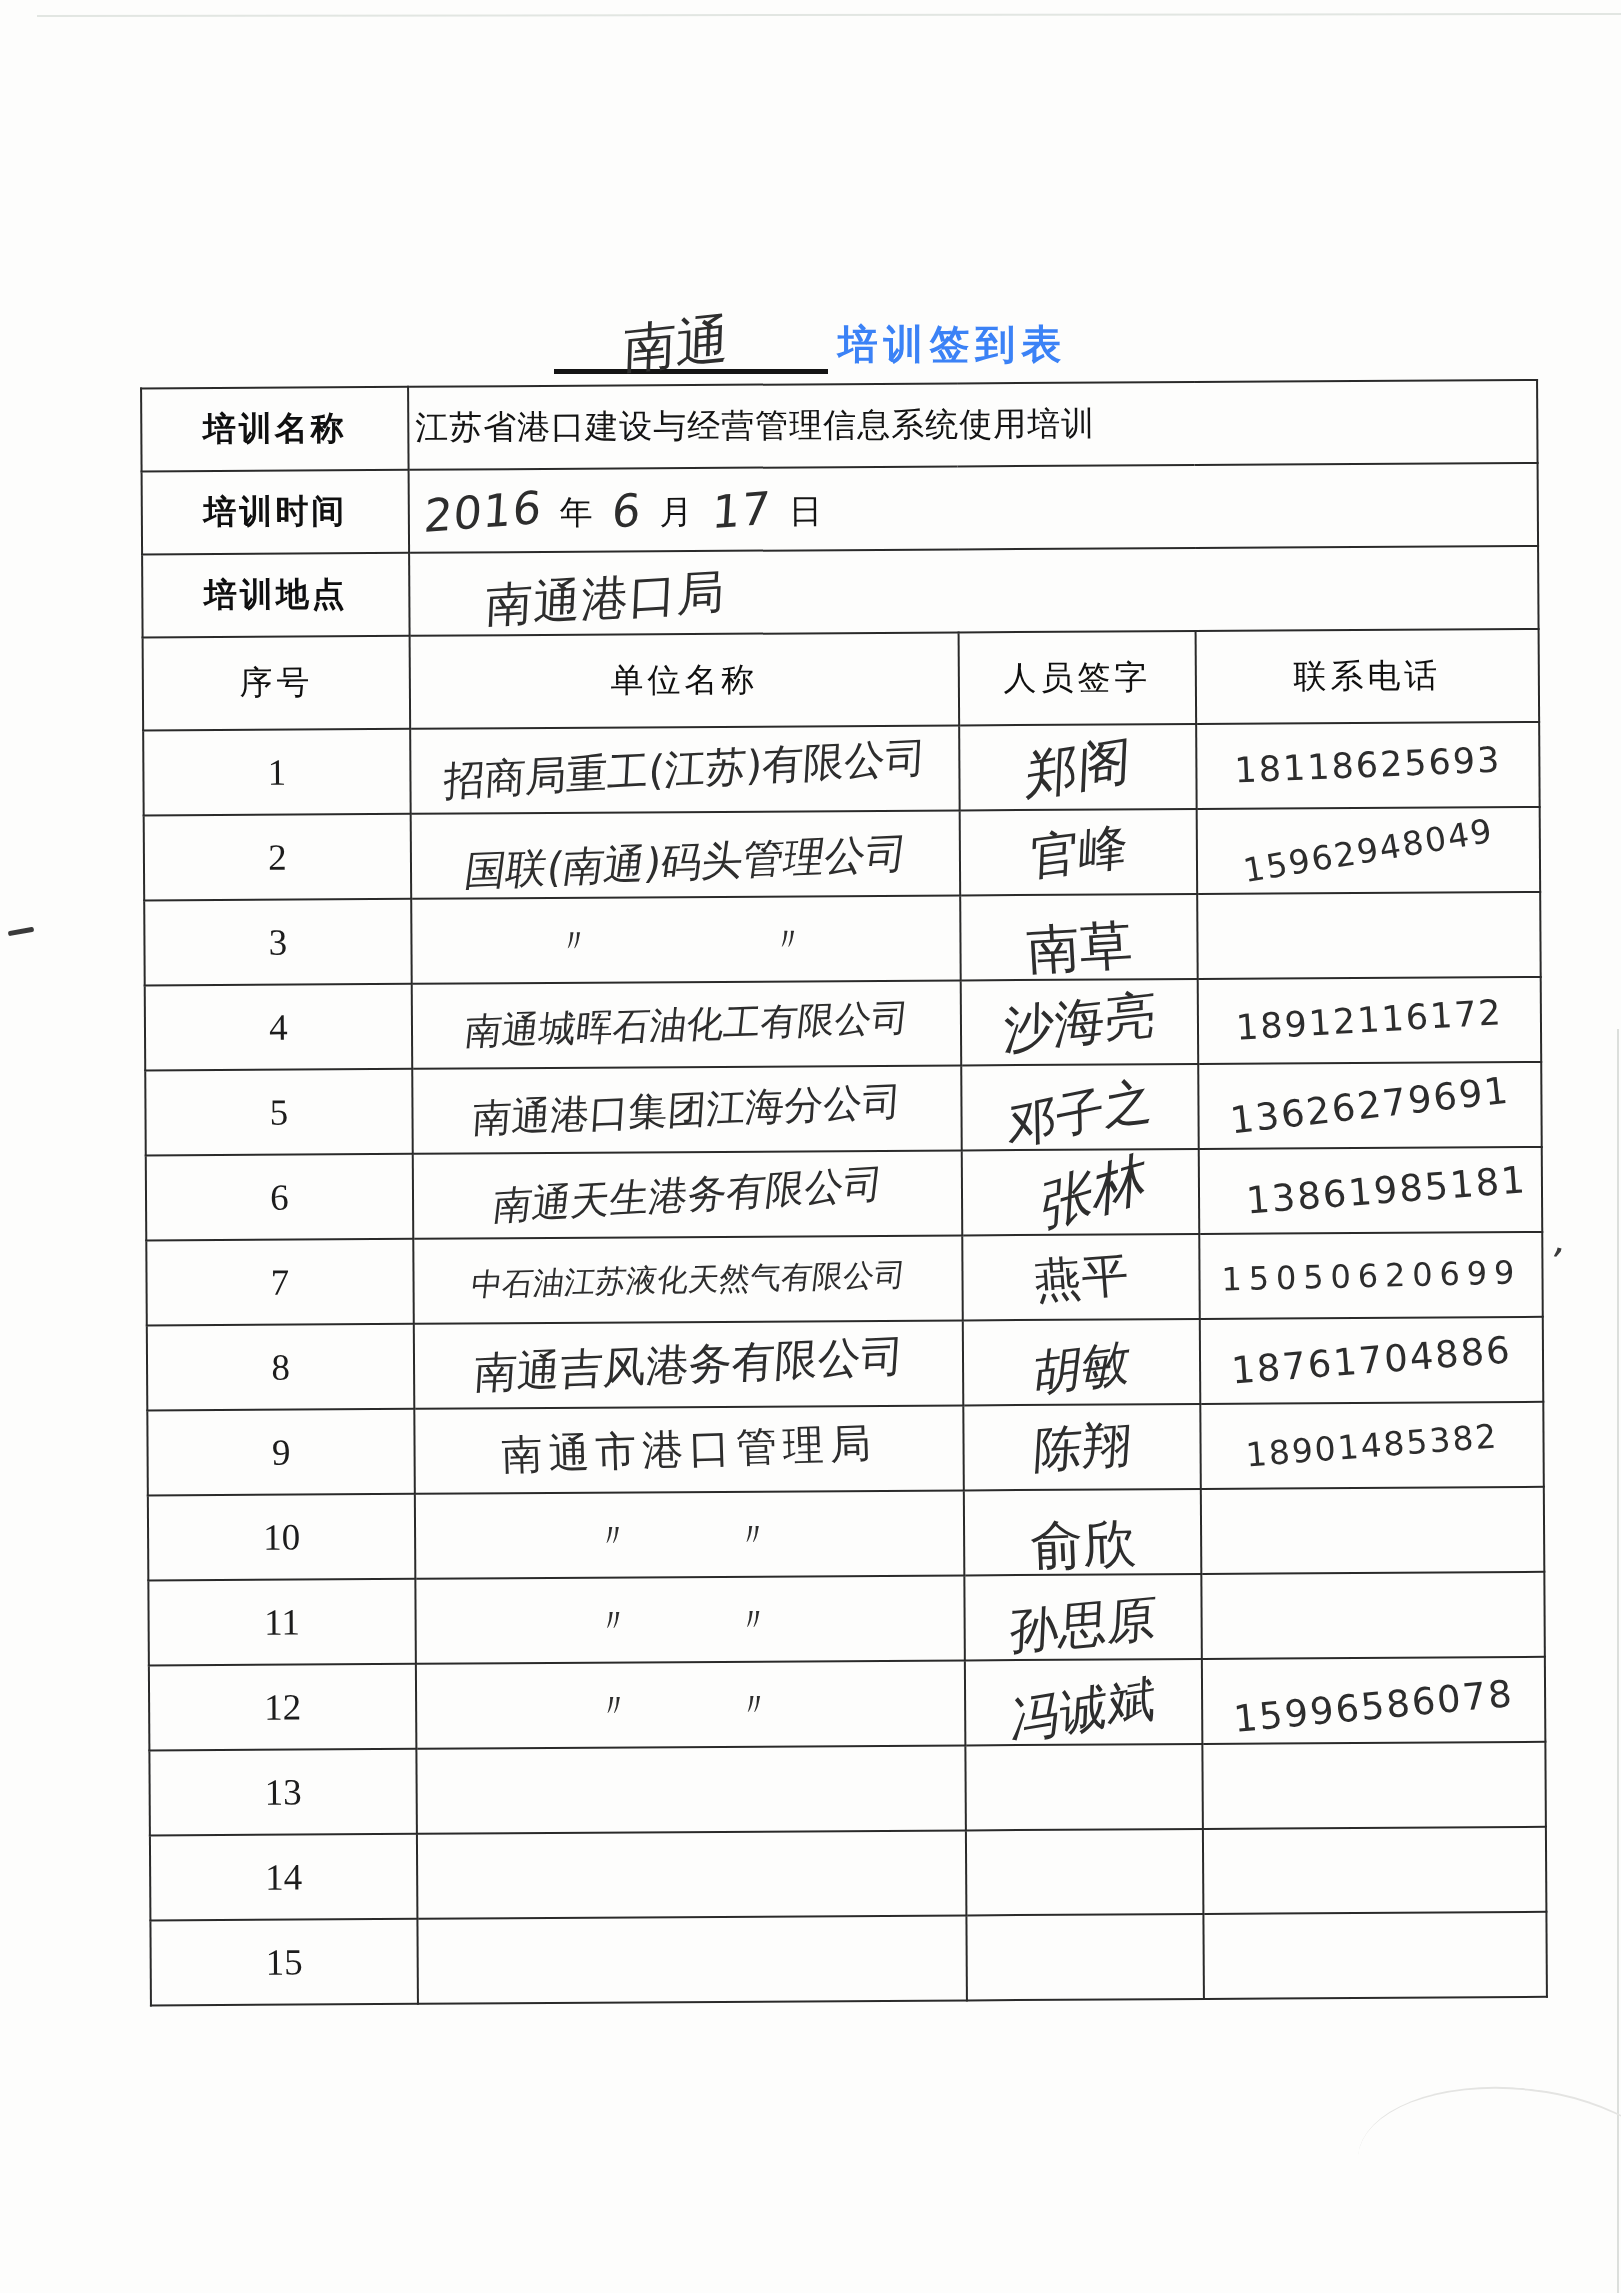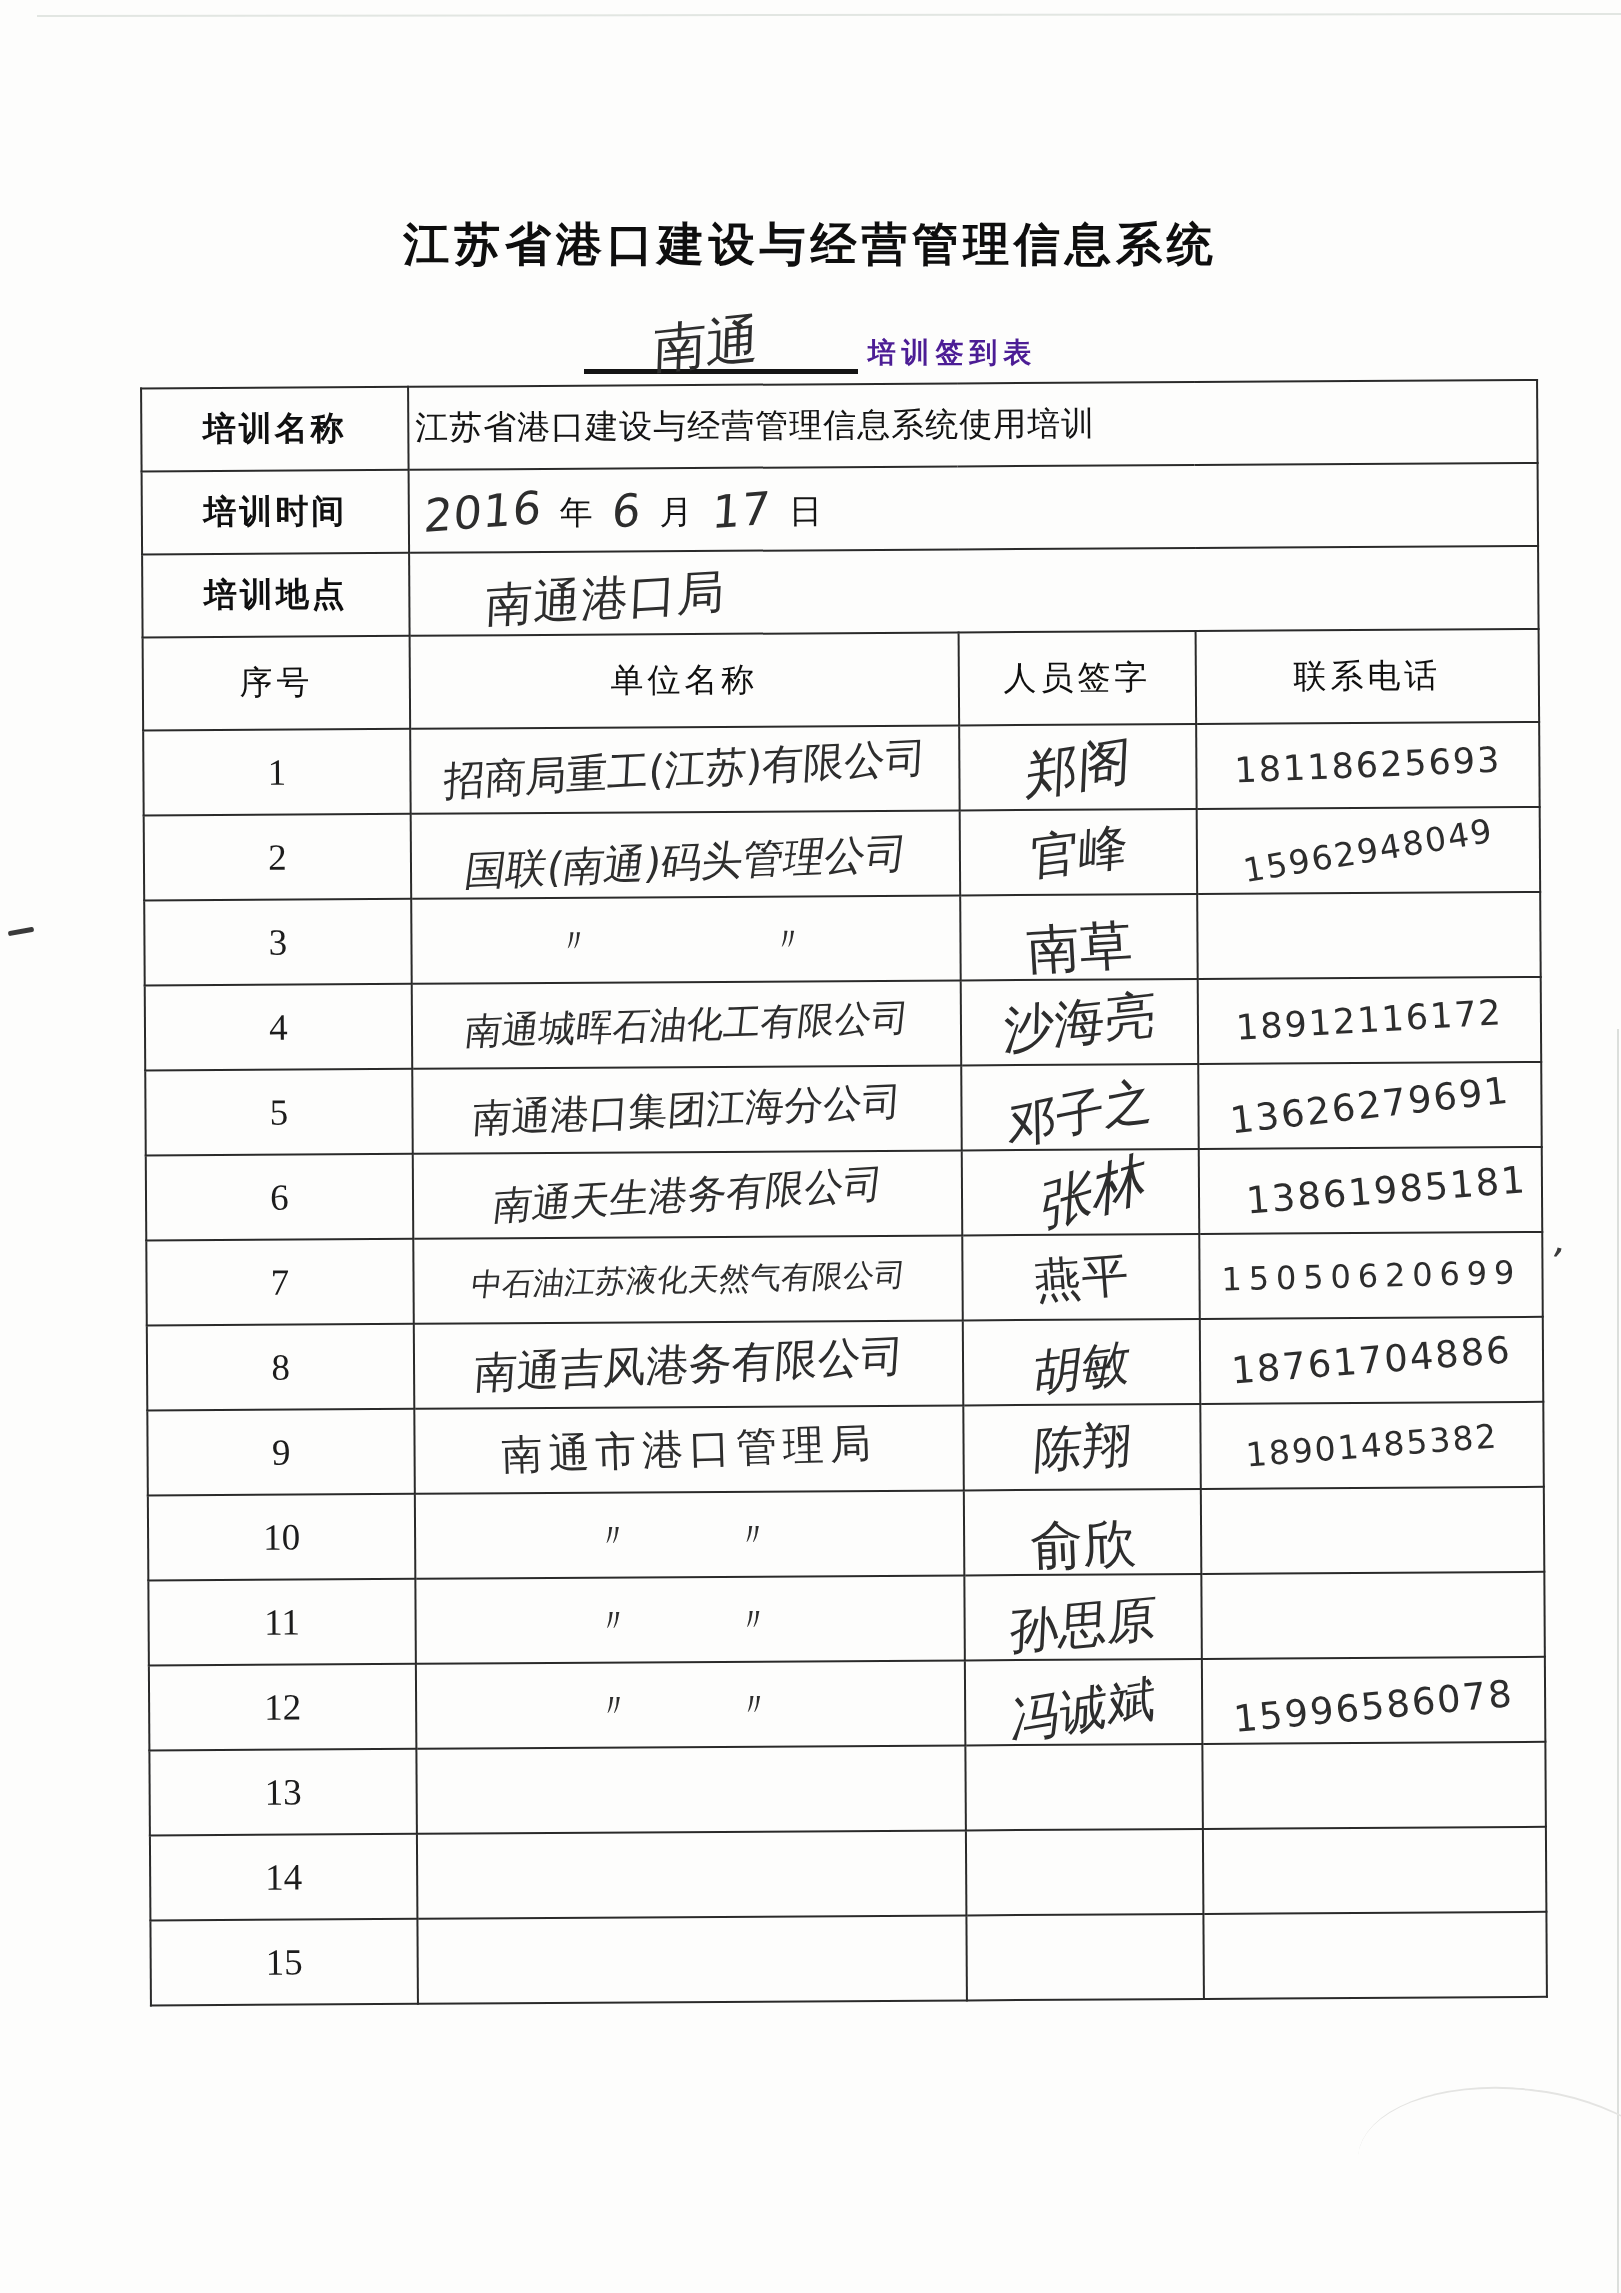--- a/index.html
+++ b/index.html
@@ -36,21 +36,21 @@
   .blank-line{
     display:inline-block;position:relative;width:274px;height:61px;
     border-bottom:5.9px solid #141414;
   }
   .blank-hw{
     position:absolute;left:69px;bottom:-11.8px;
     font-family:"DejaVu Sans",sans-serif;font-size:53px;color:#2e2e2e;
     transform:rotate(-6deg) skewX(-8deg);white-space:nowrap;
   }
   .subtitle-text{
-    font-size:28px;font-weight:bold;letter-spacing:5.9px;color:#4c1d95;
+    font-size:40px;font-weight:bold;letter-spacing:5.9px;color:#3b82f6;
     padding-bottom:2px;
   }
 
   
   table.sheet{
     position:absolute;left:145px;top:384px;width:1396px;
     border-collapse:collapse;table-layout:fixed;
     transform:rotate(-0.35deg);transform-origin:40% 50%;
   }
   table.sheet td,table.sheet th{
@@ -126,21 +126,20 @@
 <body>
 
 <div class="page">
 
   <div class="artifact-topline"></div>
   <div class="artifact-dash"></div>
   <div class="artifact-right-edge"></div>
   <div class="artifact-curve"></div>
   <div class="artifact-comma">,</div>
 
-  <div class="doc-title">江苏省港口建设与经营管理信息系统</div>
 
   <div class="subtitle-row">
     <span class="blank-line">
         <span class="blank-hw">南通</span>
       </span>
     <span class="subtitle-text">培训签到表</span>
   </div>
 
   <table class="sheet">
     <colgroup>

